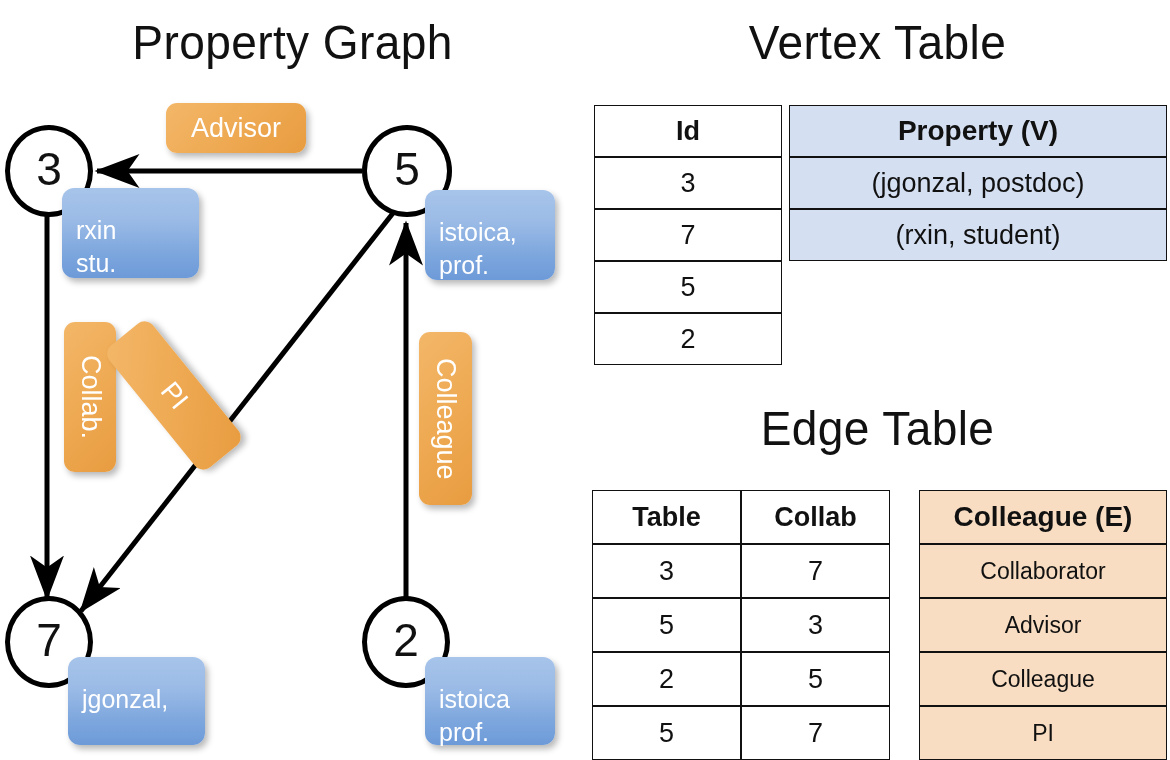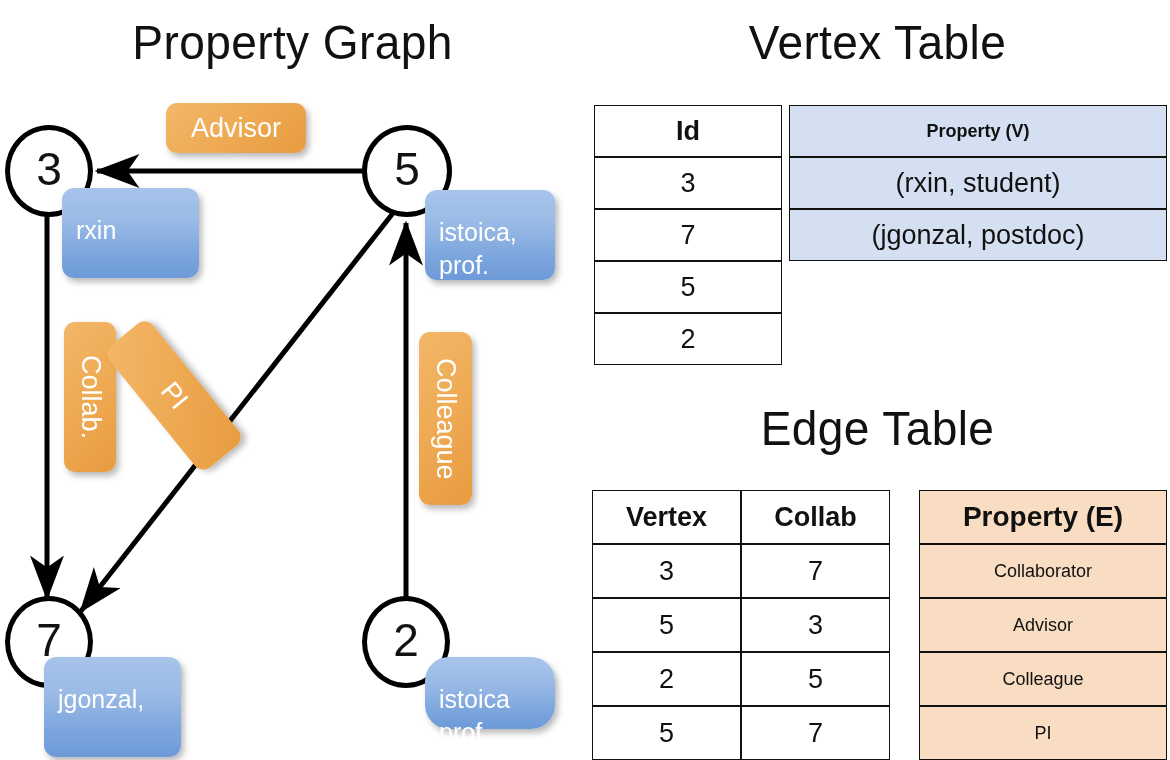--- a/index.html
+++ b/index.html
@@ -72,26 +72,26 @@
     text-align:center;vertical-align:middle;
     font-weight:300;color:#111;
     padding:0;
   }
   .tbl th{font-weight:700;}
 
   .vt-left{left:594px;top:105px;}
   .vt-left td,.vt-left th{width:186px;height:50px;font-size:27px;background:#ffffff;}
   .vt-right{left:789px;top:105px;}
   .vt-right td,.vt-right th{width:376px;height:50px;font-size:27px;background:#d4dff1;}
-  .vt-right th{font-size:18px;}
+  .vt-right th{font-size:28px;}
 
   .et-left{left:592px;top:490px;}
   .et-left td,.et-left th{width:147px;height:52px;font-size:27px;background:#ffffff;}
   .et-right{left:919px;top:490px;}
-  .et-right td,.et-right th{width:246px;height:52px;font-size:18px;background:#f8ddc2;}
+  .et-right td,.et-right th{width:246px;height:52px;font-size:23px;background:#f8ddc2;}
   .et-right th{font-size:28px;}
 </style>
 </head>
 <body>
 
 <div class="sec-title" id="title-property-graph">Property Graph</div>
 <div class="sec-title" id="title-vertex-table">Vertex Table</div>
 <div class="sec-title" id="title-edge-table">Edge Table</div>
 
 <div id="graph-canvas">
@@ -120,29 +120,30 @@
   </div>
   <div class="node" style="left:5px;top:516px;width:88px;height:92px;">
     <span>7</span>
   </div>
   <div class="node" style="left:362px;top:516px;width:88px;height:92px;">
     <span>2</span>
   </div>
 
   <div class="prop-box" style="left:62px;top:108px;width:137px;height:90px;">
     <div>rxin</div>
+    <div>stu.</div>
   </div>
   <div class="prop-box" style="left:425px;top:110px;width:130px;height:90px;">
     <div>istoica,</div>
     <div>prof.</div>
   </div>
-  <div class="prop-box" style="left:44px;top:577px;width:137px;height:100px;">
+  <div class="prop-box" style="left:68px;top:577px;width:137px;height:88px;">
     <div>jgonzal,</div>
   </div>
-  <div class="prop-box" style="left:425px;top:577px;width:130px;height:72px;border-radius:24px;">
+  <div class="prop-box" style="left:425px;top:577px;width:130px;height:88px;">
     <div>istoica</div>
     <div>prof.</div>
   </div>
 
   <div class="elabel" style="left:166px;top:23px;width:140px;height:50px;">
     <span>Advisor</span>
   </div>
 
   <div class="elabel" style="left:64px;top:242px;width:52px;height:150px;">
     <span class="vtxt">Collab.</span>
@@ -176,32 +177,32 @@
   </tr>
 </tbody>
   </table>
 
 <table class="tbl vt-right">
   <tbody>
       <tr>
     <th>Property (V)</th>
   </tr>
   <tr>
+    <td>(jgonzal, postdoc)</td>
+  </tr>
+  <tr>
     <td>(rxin, student)</td>
   </tr>
-  <tr>
-    <td>(jgonzal, postdoc)</td>
-  </tr>
 </tbody>
   </table>
 
 <table class="tbl et-left">
   <tbody>
       <tr>
-    <th>Vertex</th>
+    <th>Table</th>
     <th class="et-mid">Collab</th>
   </tr>
   <tr>
     <td>3</td>
     <td class="et-mid">7</td>
   </tr>
   <tr>
     <td>5</td>
     <td class="et-mid">3</td>
   </tr>
@@ -212,21 +213,21 @@
   <tr>
     <td>5</td>
     <td class="et-mid">7</td>
   </tr>
 </tbody>
   </table>
 
 <table class="tbl et-right">
   <tbody>
       <tr>
-    <th>Property (E)</th>
+    <th>Colleague (E)</th>
   </tr>
   <tr>
     <td>Collaborator</td>
   </tr>
   <tr>
     <td>Advisor</td>
   </tr>
   <tr>
     <td>Colleague</td>
   </tr>

